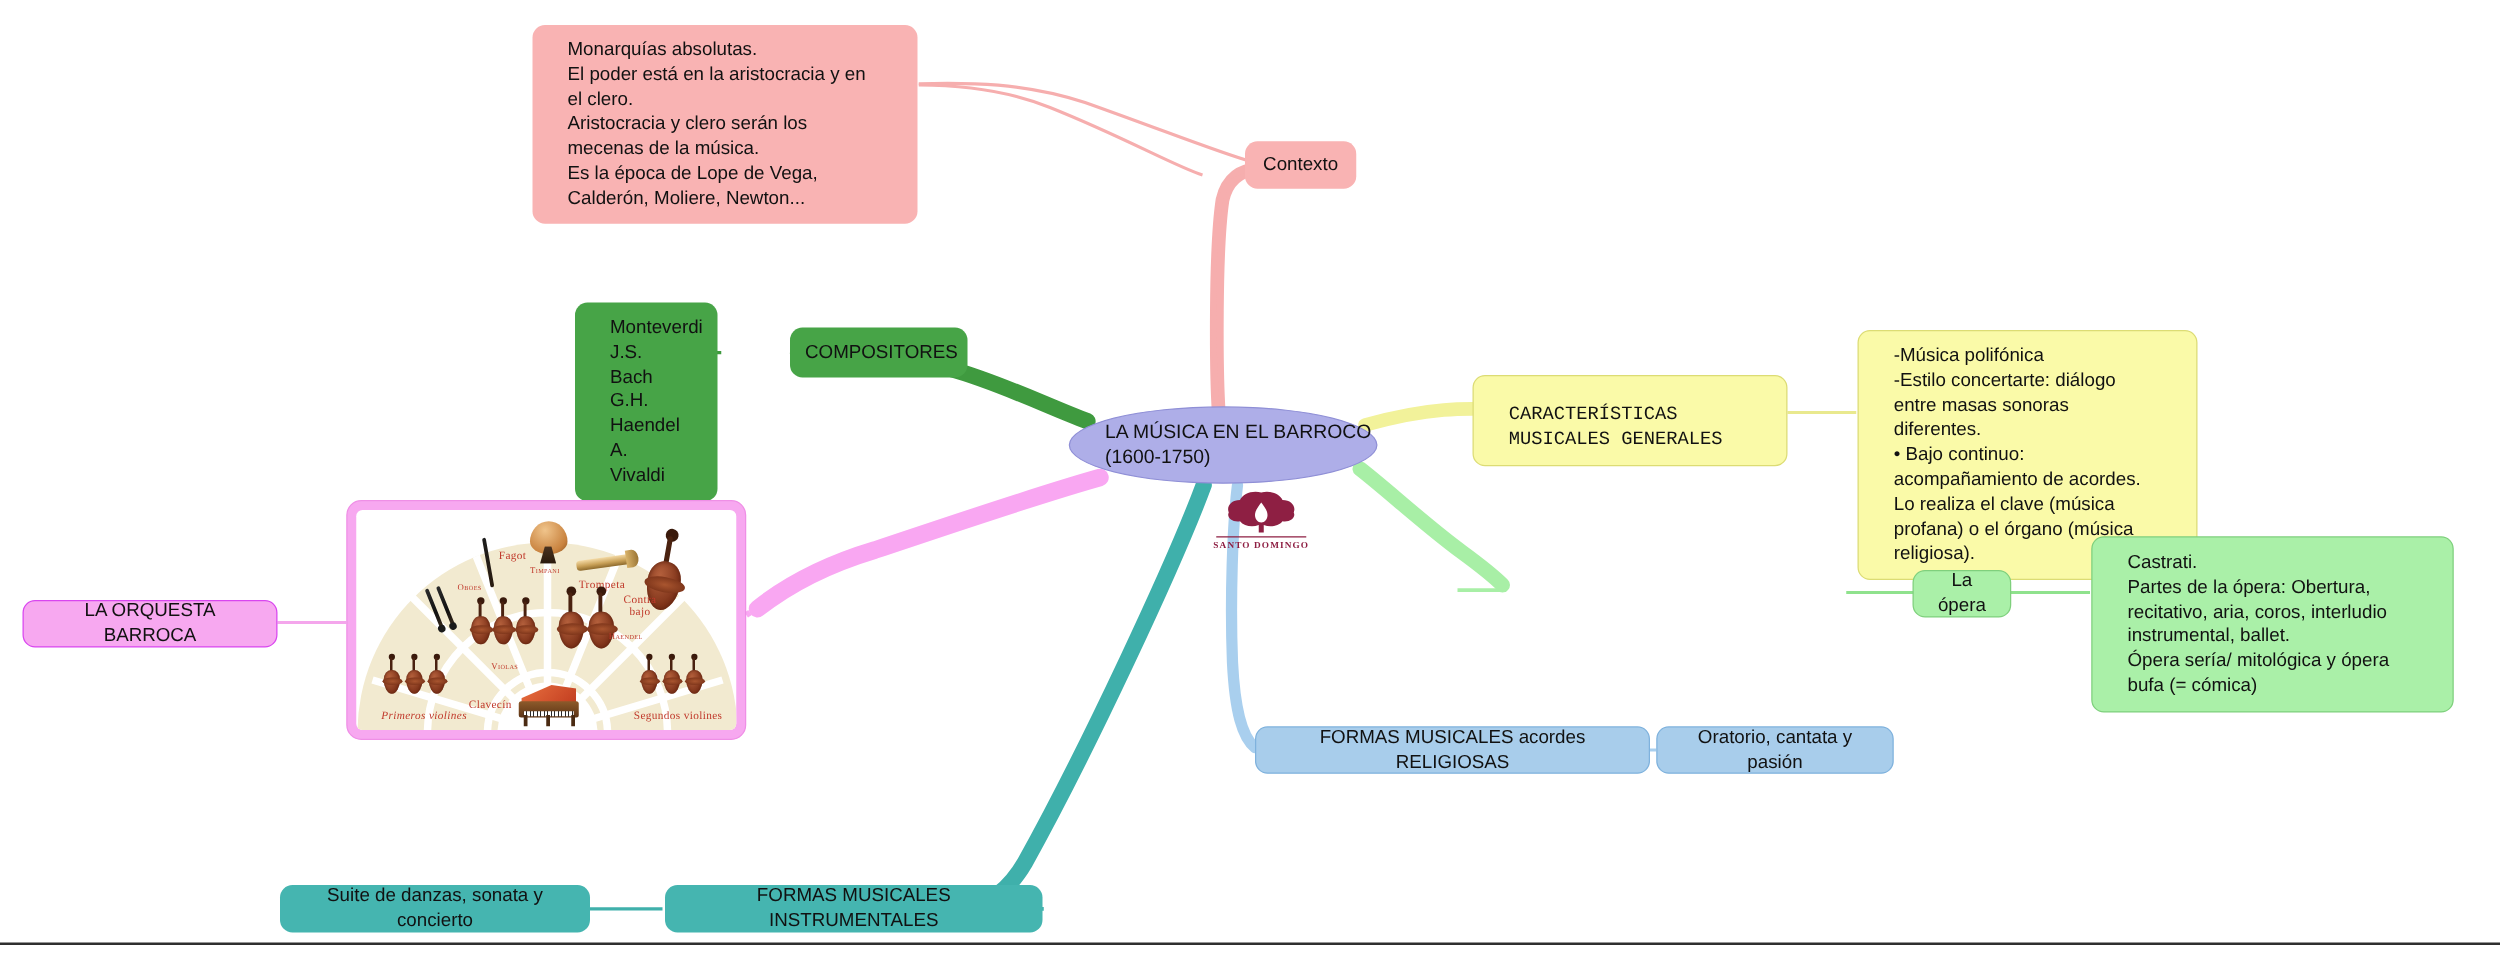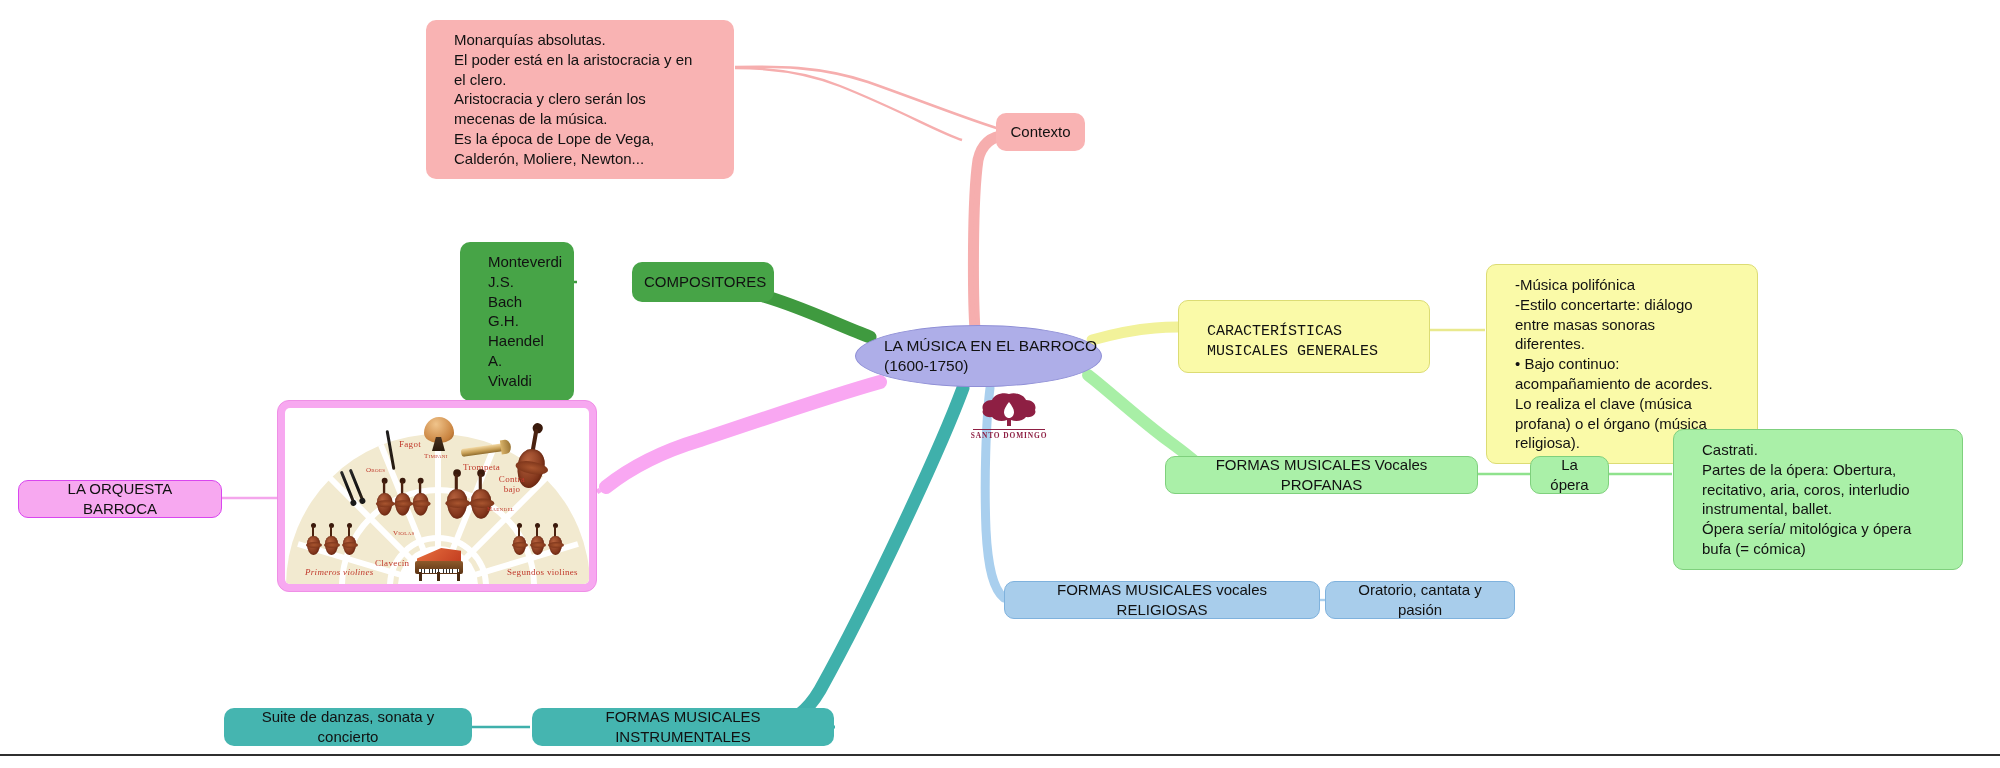--- a/index.html
+++ b/index.html
@@ -345,36 +345,33 @@
   <div class="node yellow padbig" style="left:1178px;top:300px;width:252px;height:73px;font-family:Liberation Mono, monospace;">
     <span class="tx">CARACTERÍSTICAS MUSICALES GENERALES</span>
   </div>
 
   <div class="node yellow padbig" style="left:1486px;top:264px;width:272px;">
     <span class="tx">-Música polifónica
 -Estilo concertarte: diálogo entre masas sonoras diferentes.
    •  Bajo continuo: acompañamiento de acordes. Lo realiza el clave (música profana) o el órgano (música religiosa).</span>
   </div>
 
-  <div class="node greenL pad ctr" style="left:1165px;top:456px;width:313px;height:38px;">
-    <span class="tx">FORMAS MUSICALES Vocales PROFANAS</span>
-  </div>
 
   <div class="node greenL pad ctr" style="left:1530px;top:456px;width:79px;height:38px;">
     <span class="tx">La ópera</span>
   </div>
 
   <div class="node greenL padbig" style="left:1673px;top:429px;width:290px;">
     <span class="tx">Castrati.
 Partes de la ópera: Obertura, recitativo, aria, coros, interludio instrumental, ballet.
 Ópera sería/ mitológica y ópera bufa (= cómica)</span>
   </div>
 
   <div class="node blue pad ctr" style="left:1004px;top:581px;width:316px;height:38px;">
-    <span class="tx">FORMAS MUSICALES vocales RELIGIOSAS</span>
+    <span class="tx">FORMAS MUSICALES acordes RELIGIOSAS</span>
   </div>
 
   <div class="node blue pad ctr" style="left:1325px;top:581px;width:190px;height:38px;">
     <span class="tx">Oratorio, cantata y pasión</span>
   </div>
 
   <div class="node teal pad ctr" style="left:532px;top:708px;width:302px;height:38px;">
     <span class="tx">FORMAS MUSICALES INSTRUMENTALES</span>
   </div>
 

